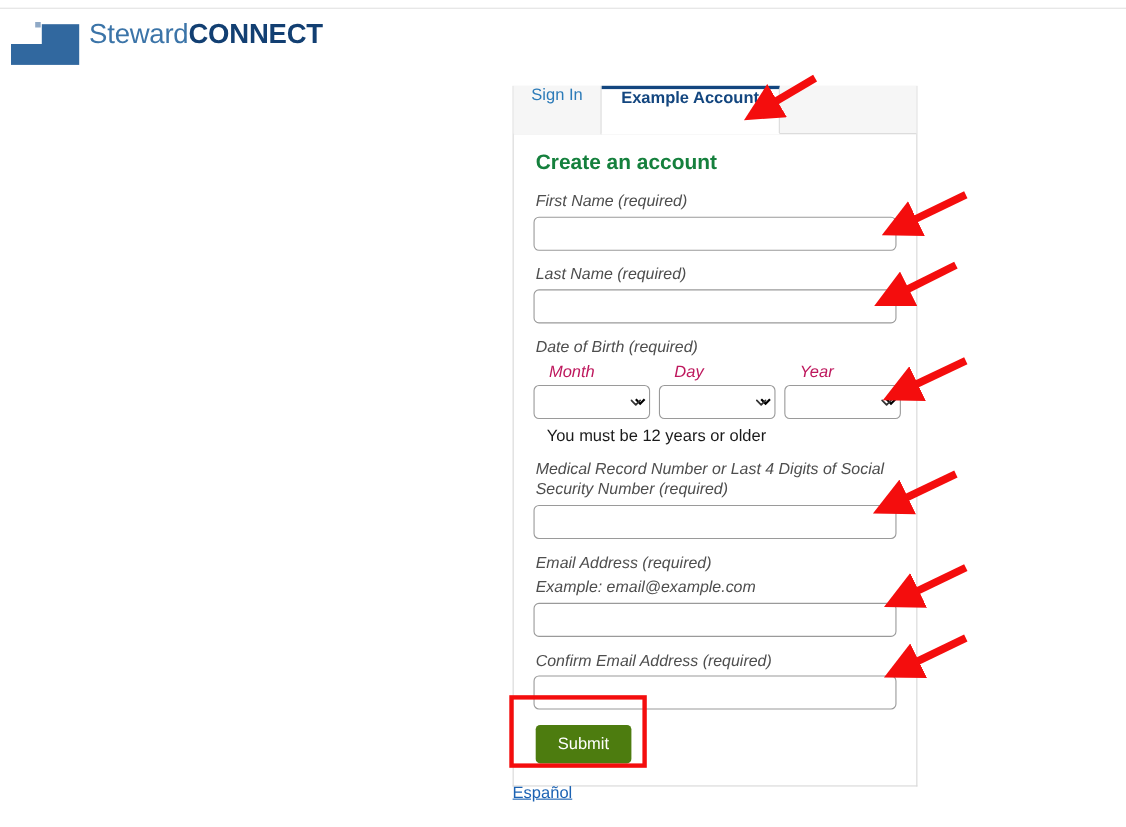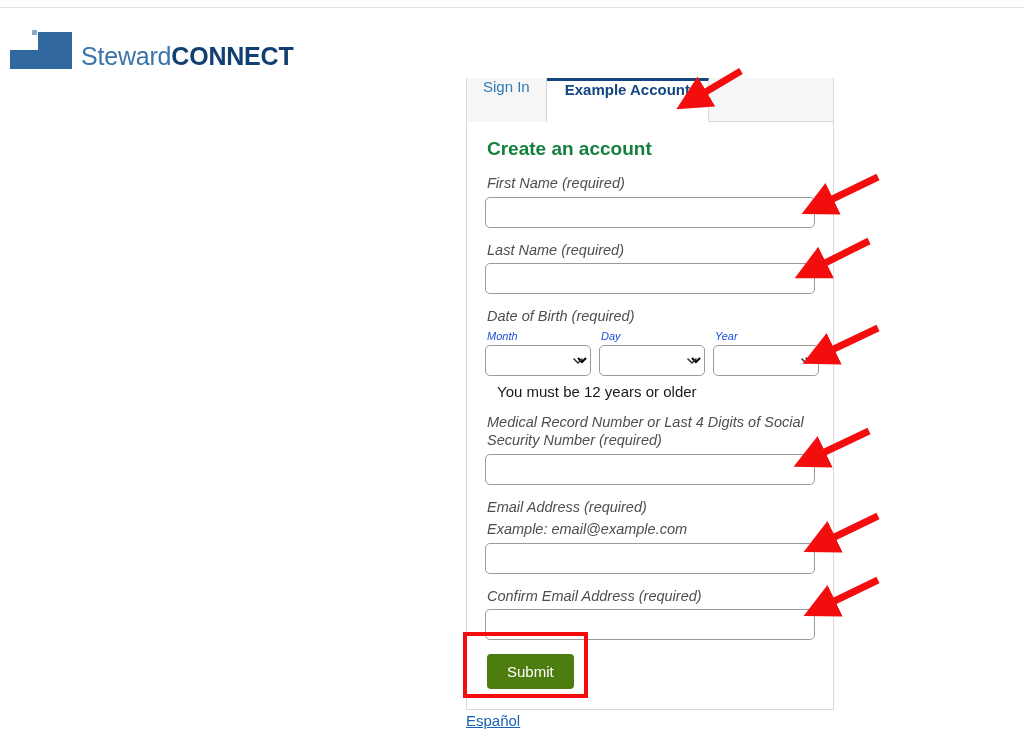--- a/index.html
+++ b/index.html
@@ -20,23 +20,23 @@
     position: absolute;
     left: 0; top: 7px;
     width: 1024px;
     height: 1px;
     background: #e2e2e2;
   }
 
   
   .brand {
     position: absolute;
-    left: 10px; top: 29px;
+    left: 10px; top: 19px;
     display: flex;
-    align-items: flex-end;
+    align-items: flex-start;
     gap: 9px;
   }
   .brand-mark {
     position: relative;
     width: 62px;
     height: 40px;
   }
   .brand-mark .blk {
     position: absolute;
     background: #31689f;
@@ -142,24 +142,24 @@
   }
 
   
   .dob-cols {
     display: flex;
     gap: 8px;
   }
   .dob-col { width: 106px; }
   .dob-sublabel {
     font-style: italic;
-    font-size: 11px;
-    color: #1d4ed8;
+    font-size: 15px;
+    color: #be185d;
     margin-bottom: 3px;
-    margin-left: 2px;
+    margin-left: 14px;
   }
   .select-wrap {
     position: relative;
     width: 106px;
     height: 31px;
   }
   .select-box {
     width: 106px;
     height: 31px;
     box-sizing: border-box;

